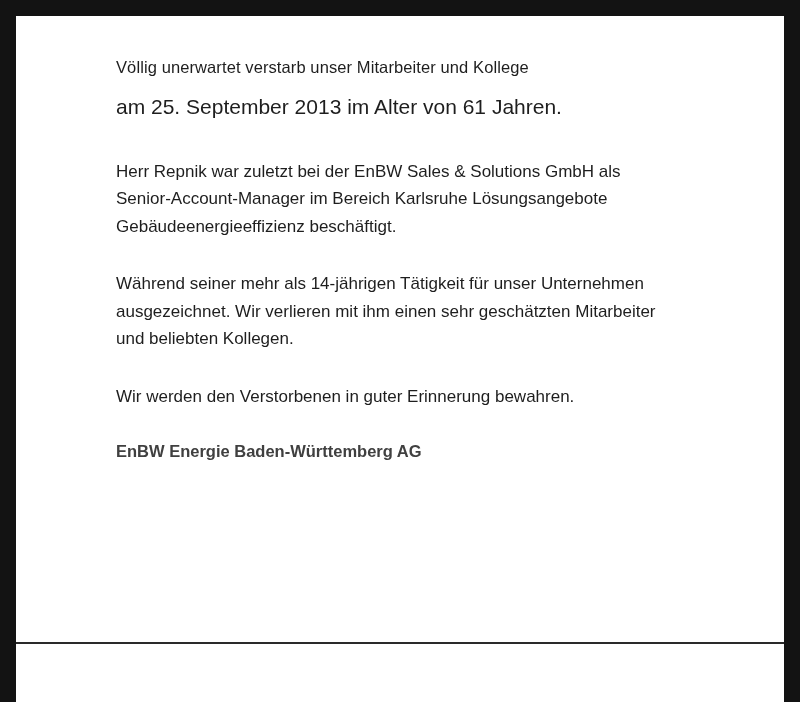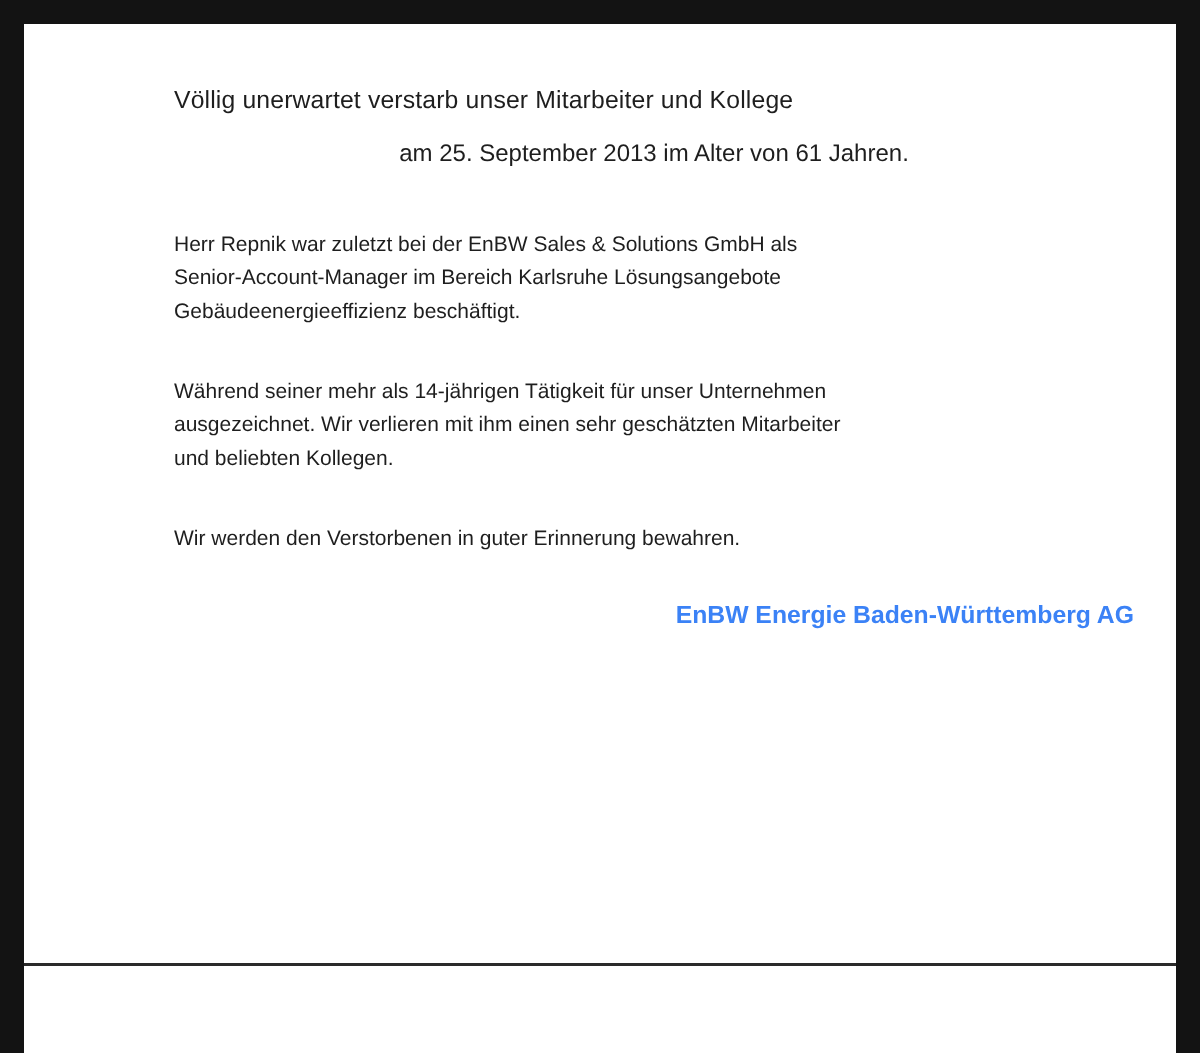--- a/index.html
+++ b/index.html
@@ -69,43 +69,41 @@
     left: -72px;
     font-size: 43px;
     font-weight: 700;
     letter-spacing: -0.4px;
     line-height: 1.12;
     color: #121212;
     margin: 0 0 22px 0;
     white-space: nowrap;
   }
   .age-line {
-    font-size: 16px;
+    font-size: 21px;
     line-height: 1.4;
     color: #1e1e1e;
     margin: 0 0 36px 0;
-    text-align: center;
   }
   .para {
-    font-size: 14px;
+    font-size: 17px;
     line-height: 1.62;
     color: #1e1e1e;
     margin: 0 0 30px 0;
   }
   .para-line {
     display: block;
     white-space: nowrap;
   }
   .company-line {
     font-size: 16.5px;
     font-weight: 700;
     line-height: 1.4;
-    color: #3b82f6;
+    color: #404040;
     margin: 0 0 34px 0;
-    text-align: right;
   }
   .place-date {
     font-size: 16.5px;
     line-height: 1.4;
     color: #1e1e1e;
     margin: 0;
   }
 </style>
 </head>
 <body>

